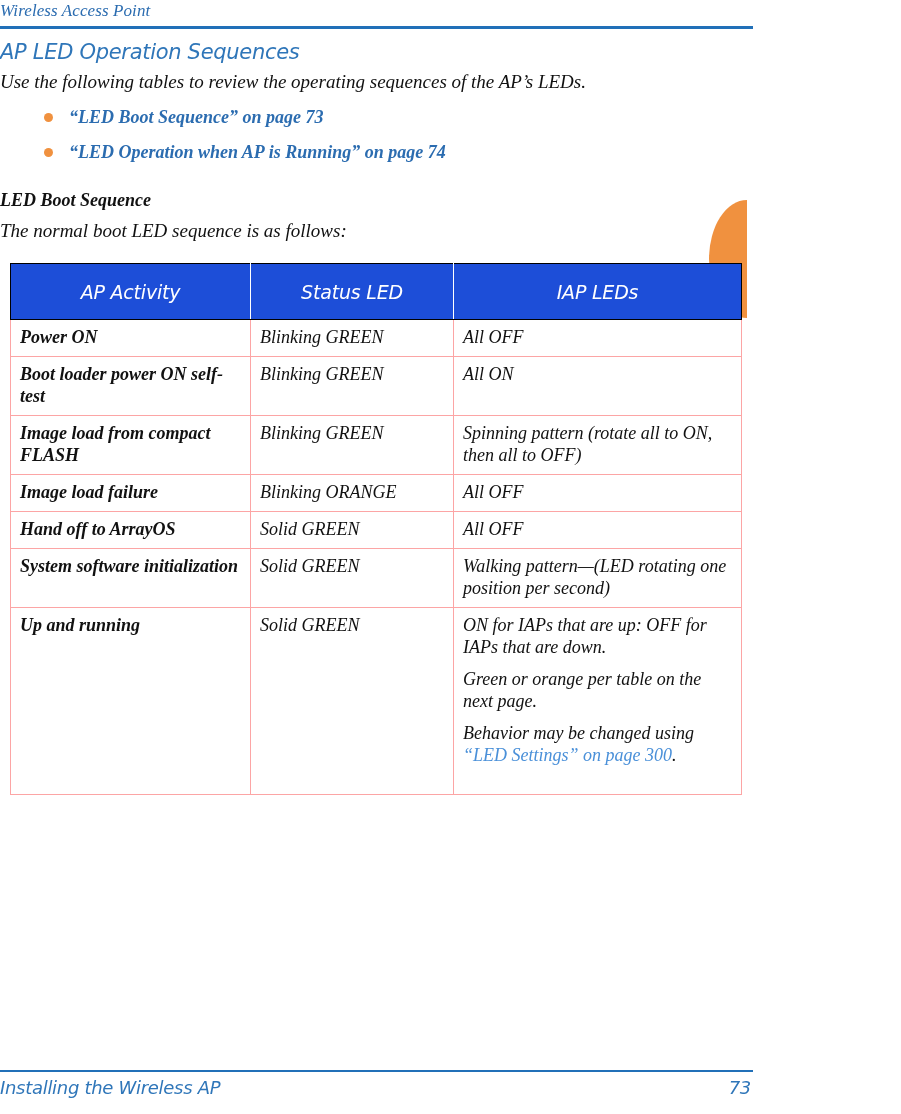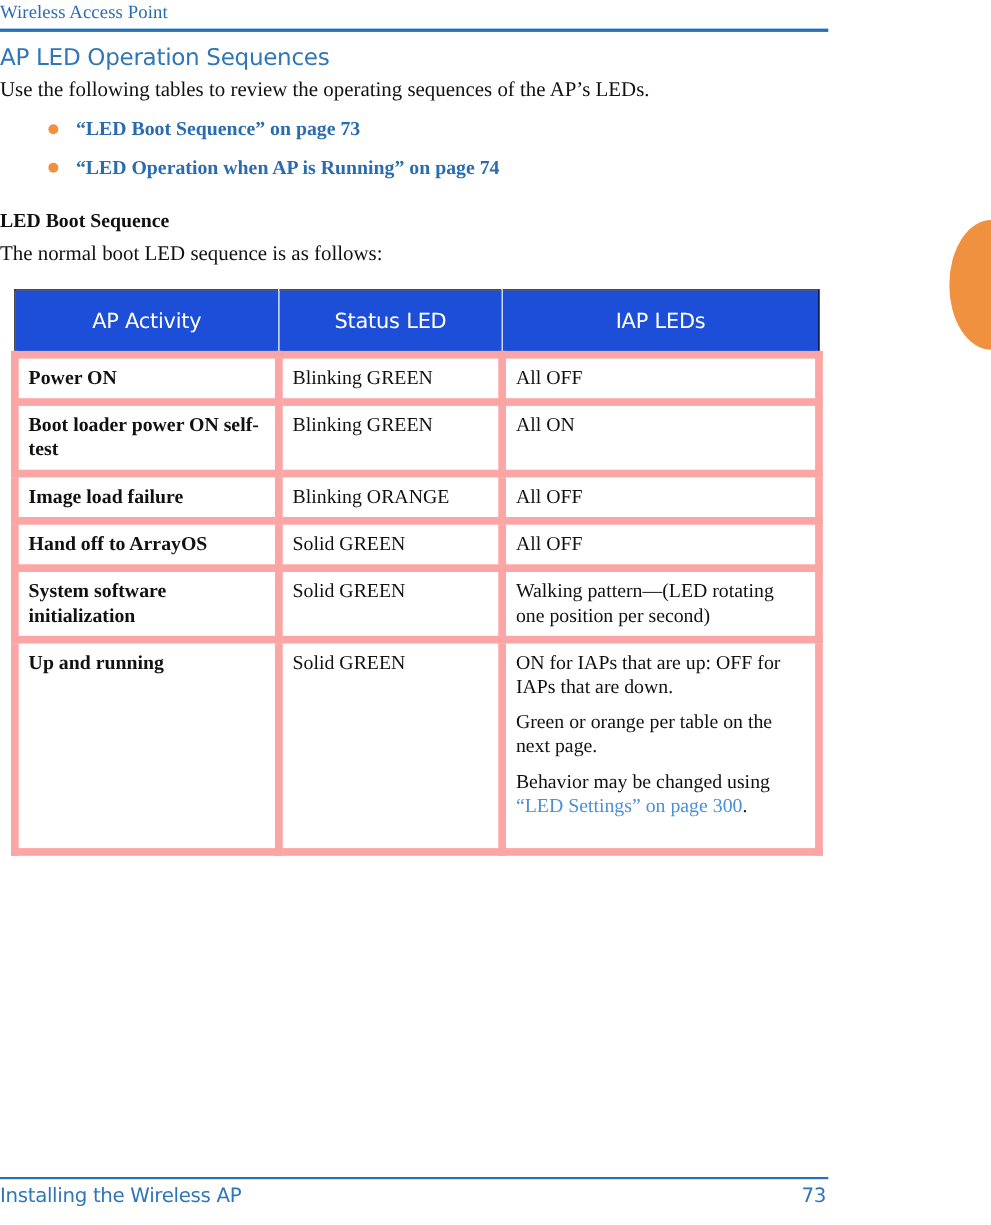--- a/index.html
+++ b/index.html
@@ -11,23 +11,24 @@
     width: 901px;
     height: 1114px;
     position: relative;
     font-family: "Liberation Serif", serif;
     color: #1a1a1a;
     overflow: hidden;
   }
 
   .page {
     position: relative;
-    width: 901px;
+    width: 747px;
     height: 1114px;
     box-sizing: border-box;
+    font-style: italic;
   }
 
   
   .running-header {
     position: absolute;
     left: 0;
     top: 0;
     width: 753px;
   }
   .running-header-text {
@@ -150,21 +151,21 @@
     text-align: center;
     height: 53px;
     vertical-align: middle;
     border-right: 1px solid #ffffff;
     border-bottom: 1px solid #000;
     letter-spacing: -0.2px;
   }
   table.led-table thead th:last-child { border-right: none; }
 
   table.led-table tbody td {
-    border: 7px solid #fca5a5;
+    border: 1px solid #fca5a5;
     padding: 6px 9px 8px 9px;
     vertical-align: top;
     font-family: "Liberation Serif", serif;
     font-size: 18px;
     line-height: 22px;
     color: #111;
   }
   table.led-table tbody td.act {
     font-weight: bold;
   }
@@ -262,20 +263,27 @@
             </td>
           </tr>
           <tr>
             <td class="act">Boot loader power ON self-test</td>
             <td>Blinking GREEN</td>
             <td>
               <p>All ON</p>
             </td>
           </tr>
           <tr>
+            <td class="act">Image load from compact FLASH</td>
+            <td>Blinking GREEN</td>
+            <td>
+              <p>Spinning pattern (rotate all to ON, then all to OFF)</p>
+            </td>
+          </tr>
+          <tr>
             <td class="act">Image load failure</td>
             <td>Blinking ORANGE</td>
             <td>
               <p>All OFF</p>
             </td>
           </tr>
           <tr>
             <td class="act">Hand off to ArrayOS</td>
             <td>Solid GREEN</td>
             <td>

